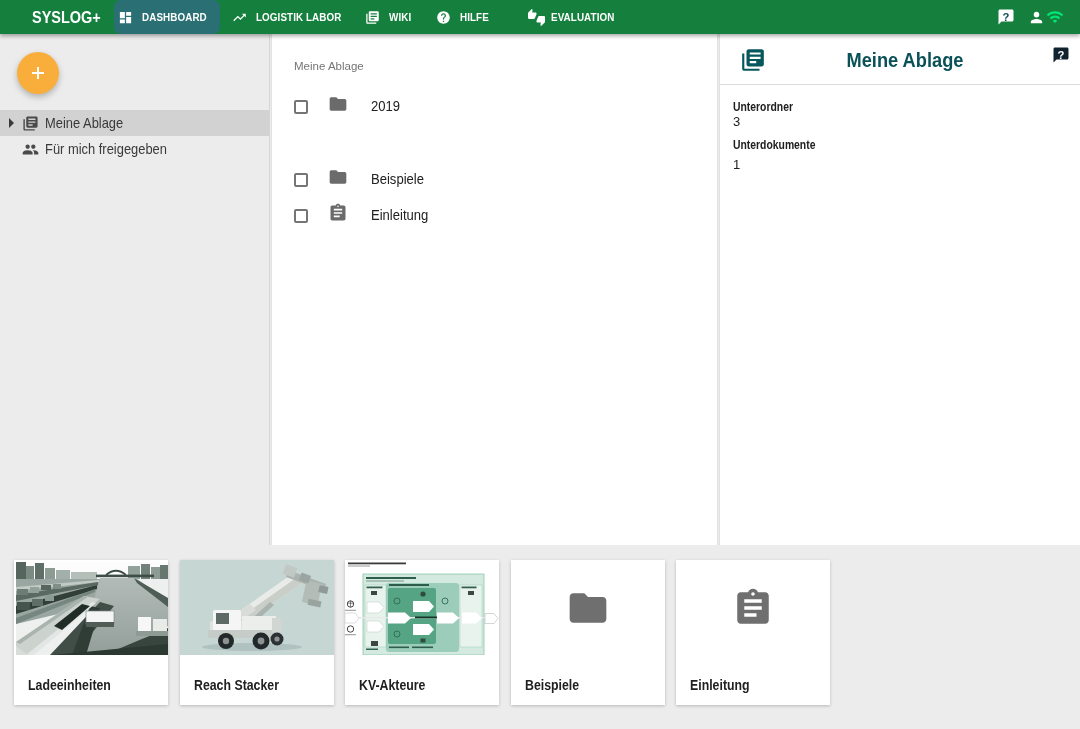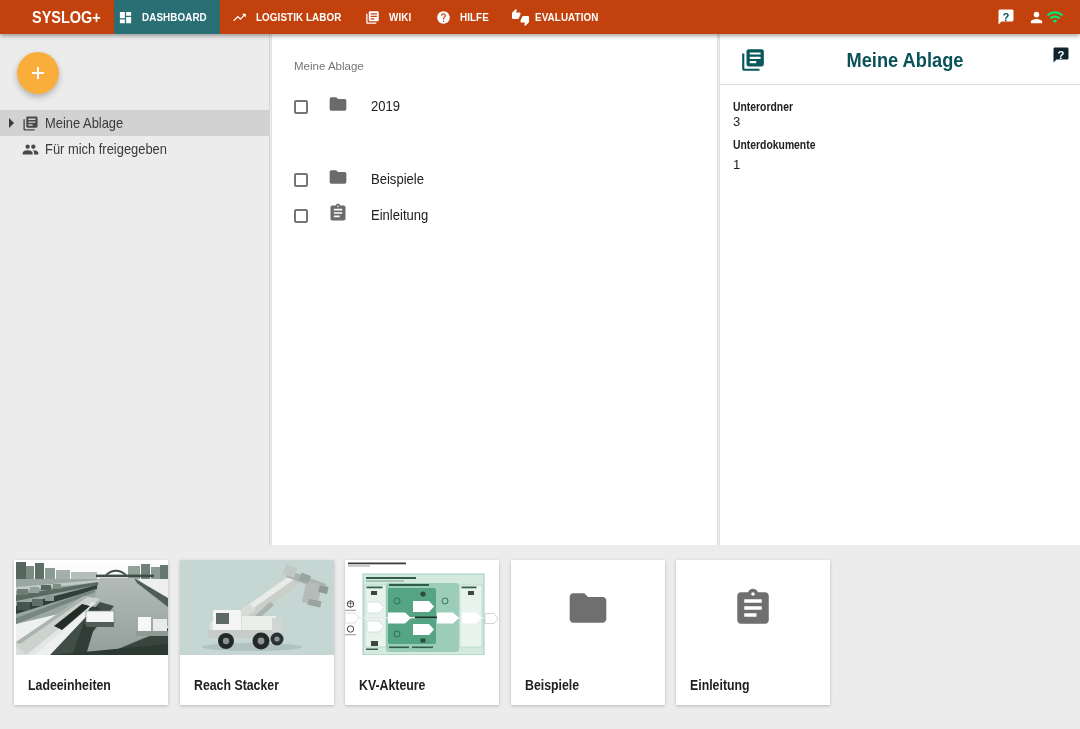--- a/index.html
+++ b/index.html
@@ -1,23 +1,23 @@
 <!DOCTYPE html>
 <html><head>
 <meta charset="utf-8">
 <style>
 * { margin:0; padding:0; box-sizing:border-box; }
 html,body { width:1080px; height:729px; overflow:hidden; font-family:"Liberation Sans", sans-serif; background:#ececec; }
 body { filter:grayscale(0%); }
 
-.topbar { position:absolute; left:0; top:0; width:1080px; height:34px; background:#c2410c; box-shadow:0 2px 4px rgba(0,0,0,.35); z-index:10; }
+.topbar { position:absolute; left:0; top:0; width:1080px; height:34px; background:#15803d; box-shadow:0 2px 4px rgba(0,0,0,.35); z-index:10; }
 .logo { position:absolute; left:32px; top:8px; color:#fff; font-weight:bold; font-size:17px; letter-spacing:0; transform:scaleX(.852); transform-origin:left center; }
 .navitem { position:absolute; top:0; display:flex; align-items:center; color:#fff; font-size:11.2px; font-weight:bold; letter-spacing:.1px; height:34px; }
 .navitem b { font-weight:bold; transform:scaleX(.88); transform-origin:left center; white-space:nowrap; }
-.navitem.active { background:#2a6f74; justify-content:center; }
+.navitem.active { background:#2a6f74; justify-content:center;border-radius:7px; }
 .navitem svg { width:15px; height:15px; margin-right:9px; flex:none; }
 .topright { position:absolute; right:0; top:0; height:34px; display:flex; align-items:center; }
 .topright svg { display:block; }
 
 .leftpanel { position:absolute; left:0; top:34px; width:270px; height:511px; background:#ececec; border-right:1px solid #d5d5d5; }
 .fab { position:absolute; left:17px; top:18px; width:42px; height:42px; border-radius:50%; background:#f9ae3b; box-shadow:0 3px 6px rgba(0,0,0,.25); }
 .fab:before { content:""; position:absolute; left:15px; top:20.2px; width:12px; height:1.7px; background:#fff; }
 .fab:after { content:""; position:absolute; left:20.2px; top:15px; width:1.7px; height:12px; background:#fff; }
 .treerow { position:absolute; left:0; width:269px; height:26px; display:flex; align-items:center; font-size:14.5px; color:#3a3a3a; }
 .treerow.sel { background:#d2d2d2; }
@@ -66,21 +66,21 @@
         <path d="M4 6H2v14c0 1.1.9 2 2 2h14v-2H4V6zm16-4H8c-1.1 0-2 .9-2 2v12c0 1.1.9 2 2 2h12c1.1 0 2-.9 2-2V4c0-1.1-.9-2-2-2zm-1 9H9V9h10v2zm-4 4H9v-2h6v2zm4-8H9V5h10v2z"></path>
       </svg>
     <b>WIKI</b>
   </div>
   <div class="navitem" style="left:436px">
     <svg viewBox="0 0 24 24" fill="#fff">
         <path d="M12 2C6.48 2 2 6.48 2 12s4.48 10 10 10 10-4.48 10-10S17.52 2 12 2zm1 17h-2v-2h2v2zm2.07-7.75l-.9.92C13.45 12.9 13 13.5 13 15h-2v-.5c0-1.1.45-2.1 1.17-2.83l1.24-1.26c.37-.36.59-.86.59-1.41 0-1.1-.9-2-2-2s-2 .9-2 2H8c0-2.21 1.79-4 4-4s4 1.79 4 4c0 .88-.36 1.68-.93 2.25z"></path>
       </svg>
     <b>HILFE</b>
   </div>
-  <div class="navitem" style="left:512px">
+  <div class="navitem" style="left:528px">
     <svg viewBox="0 0 24 24" fill="#fff" style="width:17px;height:17px;margin-right:6px">
         <path d="M12 6c0-.55-.45-1-1-1H5.82l.66-3.18.02-.23c0-.31-.13-.59-.33-.8L5.38 0 .44 4.94C.17 5.21 0 5.59 0 6v6.5c0 .83.67 1.5 1.5 1.5h6.75c.62 0 1.15-.38 1.38-.91l2.26-5.29c.07-.17.11-.36.11-.55V6zm10.5 4h-6.75c-.62 0-1.15.38-1.38.91l-2.26 5.29c-.07.17-.11.36-.11.55V18c0 .55.45 1 1 1h5.18l-.66 3.18-.02.24c0 .31.13.59.33.8l.79.78 4.94-4.94c.27-.27.44-.65.44-1.06v-6.5c0-.83-.67-1.5-1.5-1.5z"></path>
       </svg>
     <b>EVALUATION</b>
   </div>
   <div class="topright">
     <svg width="18" height="18" viewBox="0 0 24 24" fill="#fff" style="margin-right:13px">
         <path d="M20 2H4c-1.1 0-1.99.9-1.99 2L2 22l4-4h14c1.1 0 2-.9 2-2V4c0-1.1-.9-2-2-2z"></path>
         <text x="12" y="17" font-size="15" font-weight="bold" fill="#0b4f55" text-anchor="middle" font-family="Liberation Sans">?</text>
       </svg>

